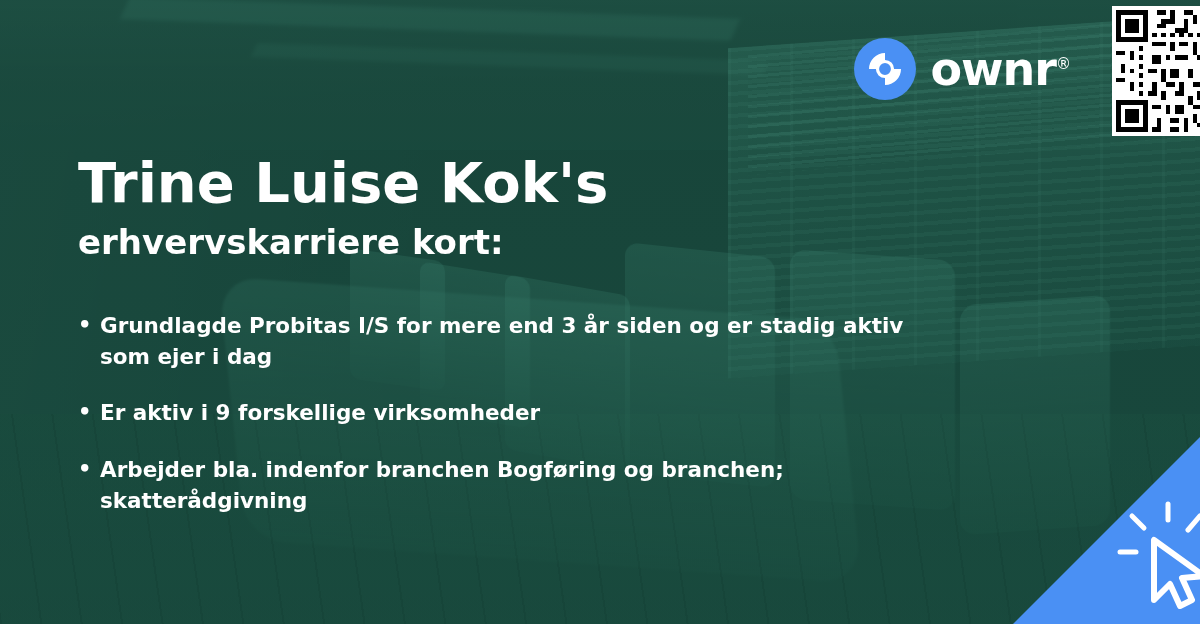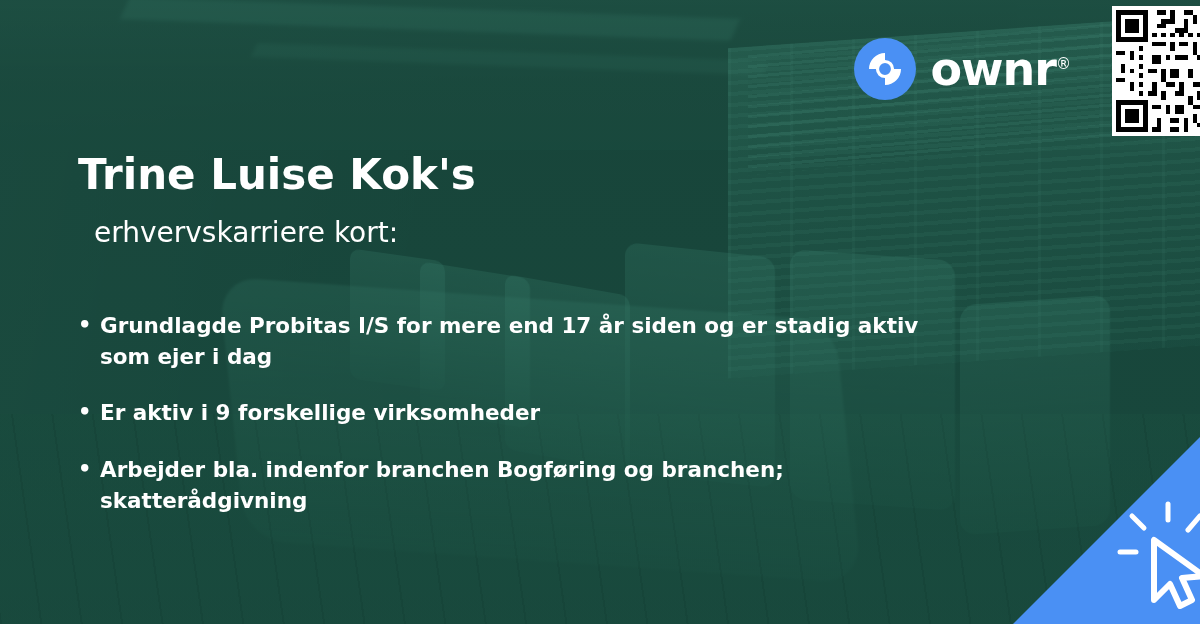--- a/index.html
+++ b/index.html
@@ -183,30 +183,30 @@
   }
   .qr svg { display:block; }
 
   .headline {
     position: absolute;
     left: 78px;
     top: 150px;
     color: #ffffff;
   }
   .headline .l1 {
-    font-size: 42px;
+    font-size: 56px;
     font-weight: bold;
     line-height: 1.18;
     margin: 0 0 6px 0;
   }
   .headline .l2 {
-    font-size: 28px;
-    font-weight: normal;
+    font-size: 34px;
+    font-weight: bold;
     line-height: 1.2;
-    margin: 16px;
+    margin: 0;
   }
 
   .bullets {
     position: absolute;
     left: 78px;
     top: 310px;
     width: 1000px;
     color: #ffffff;
     font-size: 21.5px;
     font-weight: bold;
@@ -366,21 +366,21 @@
     </div>
 
     <div class="headline">
       <div class="l1">Trine Luise Kok's</div>
       <div class="l2">erhvervskarriere kort:</div>
     </div>
 
     <div class="bullets">
       <div class="bullet">
         <span class="dot">•</span>
-        <span class="txt">Grundlagde Probitas I/S for mere end 17 år siden og er stadig aktiv som ejer i dag</span>
+        <span class="txt">Grundlagde Probitas I/S for mere end 3 år siden og er stadig aktiv som ejer i dag</span>
       </div>
       <div class="bullet">
         <span class="dot">•</span>
         <span class="txt">Er aktiv i 9 forskellige virksomheder</span>
       </div>
       <div class="bullet">
         <span class="dot">•</span>
         <span class="txt">Arbejder bla. indenfor branchen Bogføring og branchen; skatterådgivning</span>
       </div>
     </div>

